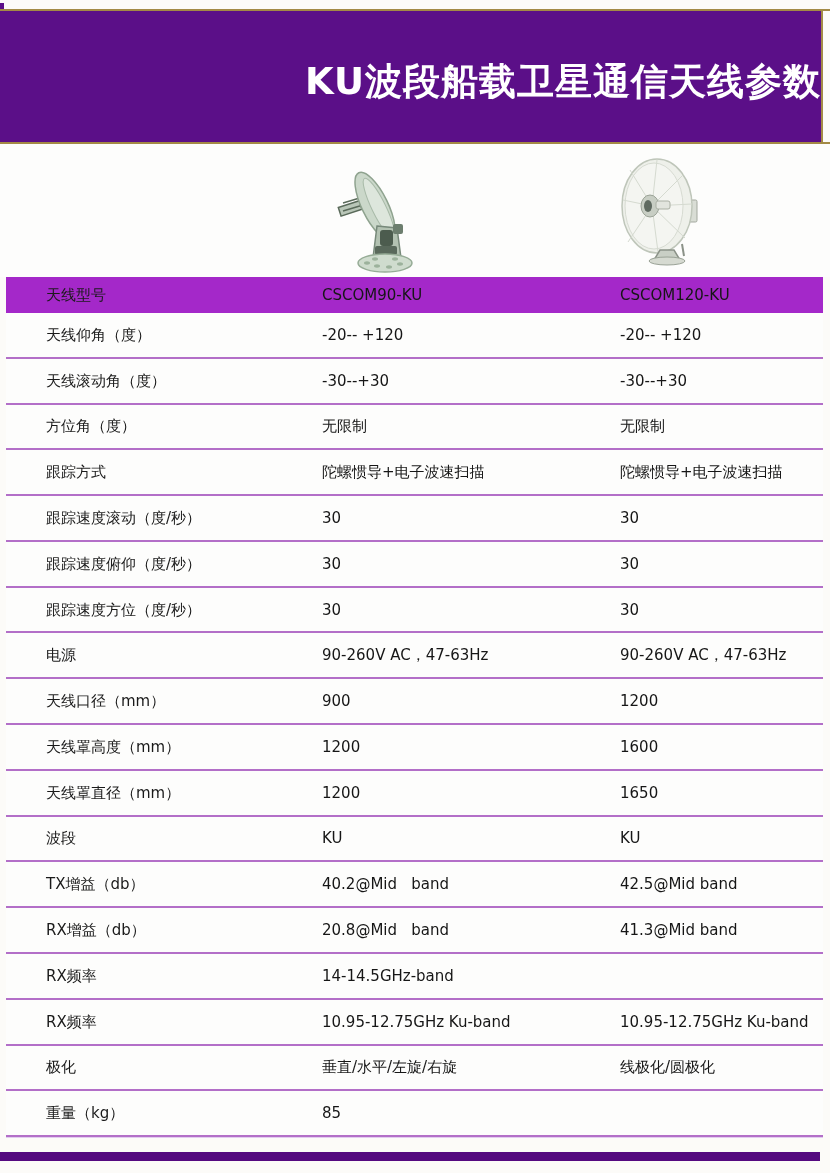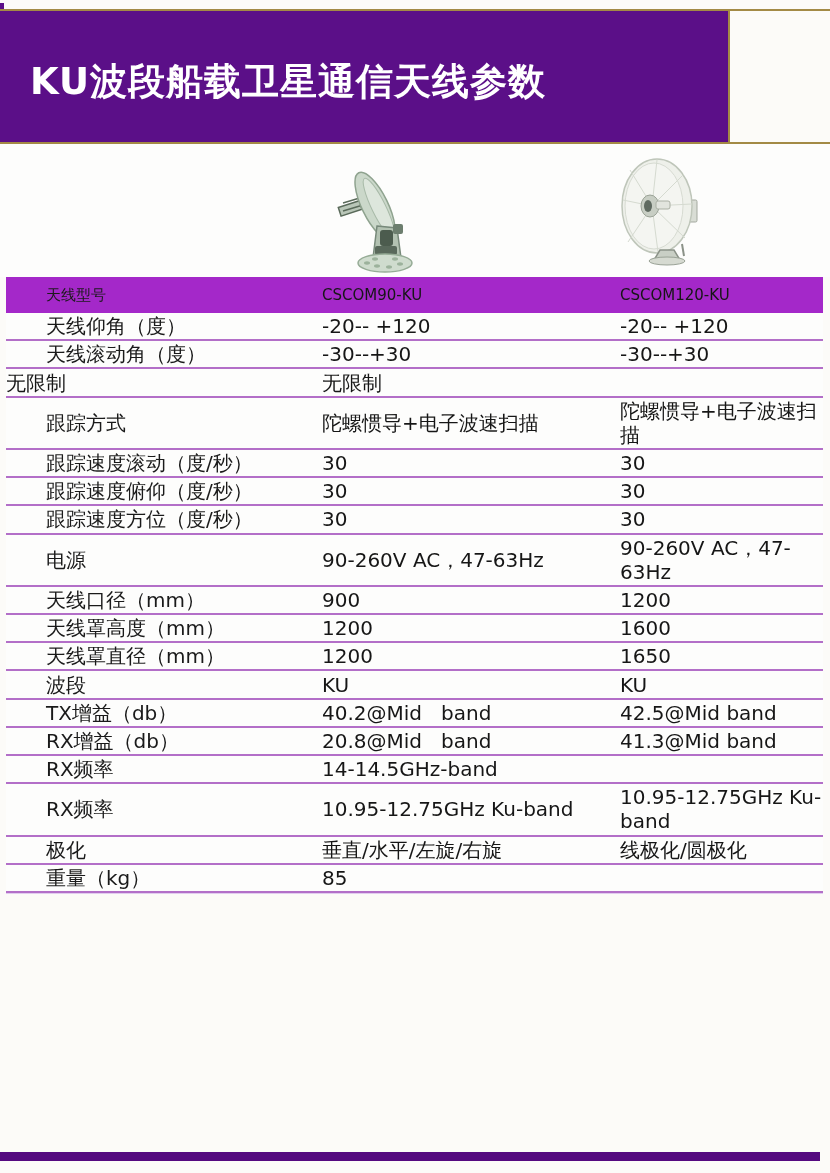--- a/index.html
+++ b/index.html
@@ -14,62 +14,63 @@
   .page { position: absolute; inset: 0; }
 
   
   .gold-rule { position: absolute; left: 0; width: 830px; height: 2px; background: #a38a45; }
   .rule-top { top: 9px; }
   .rule-banner-bottom { top: 142px; }
 
   
   .banner {
     position: absolute; top: 11px; left: 0;
-    width: 730px; height: 131px;
+    width: 823px; height: 131px;
     background: #5b0f88;
     border-right: 2px solid #a38a45;
+    text-align: right;
   }
   .banner h1 {
     color: #ffffff;
     font-size: 37px;
     font-weight: bold;
     letter-spacing: 1px;
     padding: 46px 0 0 30px;
     white-space: nowrap;
   }
   .corner-notch { position: absolute; top: 3px; left: 0; width: 4px; height: 8px; background: #5b0f88; }
 
   
   .products { position: absolute; top: 144px; left: 0; width: 830px; height: 133px; background: #fdfdfc; }
   .product { position: absolute; }
   .product-small { left: 333px; top: 26px; }
   .product-large { left: 612px; top: 12px; }
 
   
   .spec-table {
     position: absolute; top: 277px; left: 6px;
-    width: 817px; height: 616px;
+    width: 817px; height: 860px;
     display: flex; flex-direction: column;
     background: #fdfdfc;
   }
   .thead {
     height: 36px; flex: 0 0 36px;
     background: #a428c9;
     color: #ffffff;
     display: grid;
     grid-template-columns: 316px 298px 1fr;
     align-items: center;
     font-size: 15px;
   }
   .trow {
     flex: 1 1 auto;
     display: grid;
     grid-template-columns: 316px 298px 1fr;
     align-items: center;
-    font-size: 20px;
+    font-size: 15px;
     color: #1d1d1d;
     border-bottom: 2px solid #b36fc8;
     box-shadow: 0 1px 0 0 #e2cdef;
     background: #fdfdfc;
   }
   .cell { white-space: pre-wrap; line-height: 1.2; }
   .cell.label { padding-left: 40px; color: #1a1a1a; }
   .cell.value { color: #161616; }
 
   
@@ -166,20 +167,21 @@
           <div class="cell label">天线仰角（度）</div>
           <div class="cell value">-20-- +120</div>
           <div class="cell value">-20-- +120</div>
         </div>
         <div class="trow">
           <div class="cell label">天线滚动角（度）</div>
           <div class="cell value">-30--+30</div>
           <div class="cell value">-30--+30</div>
         </div>
         <div class="trow">
+          <div class="cell label">方位角（度）</div>
           <div class="cell value">无限制</div>
           <div class="cell value">无限制</div>
         </div>
         <div class="trow">
           <div class="cell label">跟踪方式</div>
           <div class="cell value">陀螺惯导+电子波速扫描</div>
           <div class="cell value">陀螺惯导+电子波速扫描</div>
         </div>
         <div class="trow">
           <div class="cell label">跟踪速度滚动（度/秒）</div>

